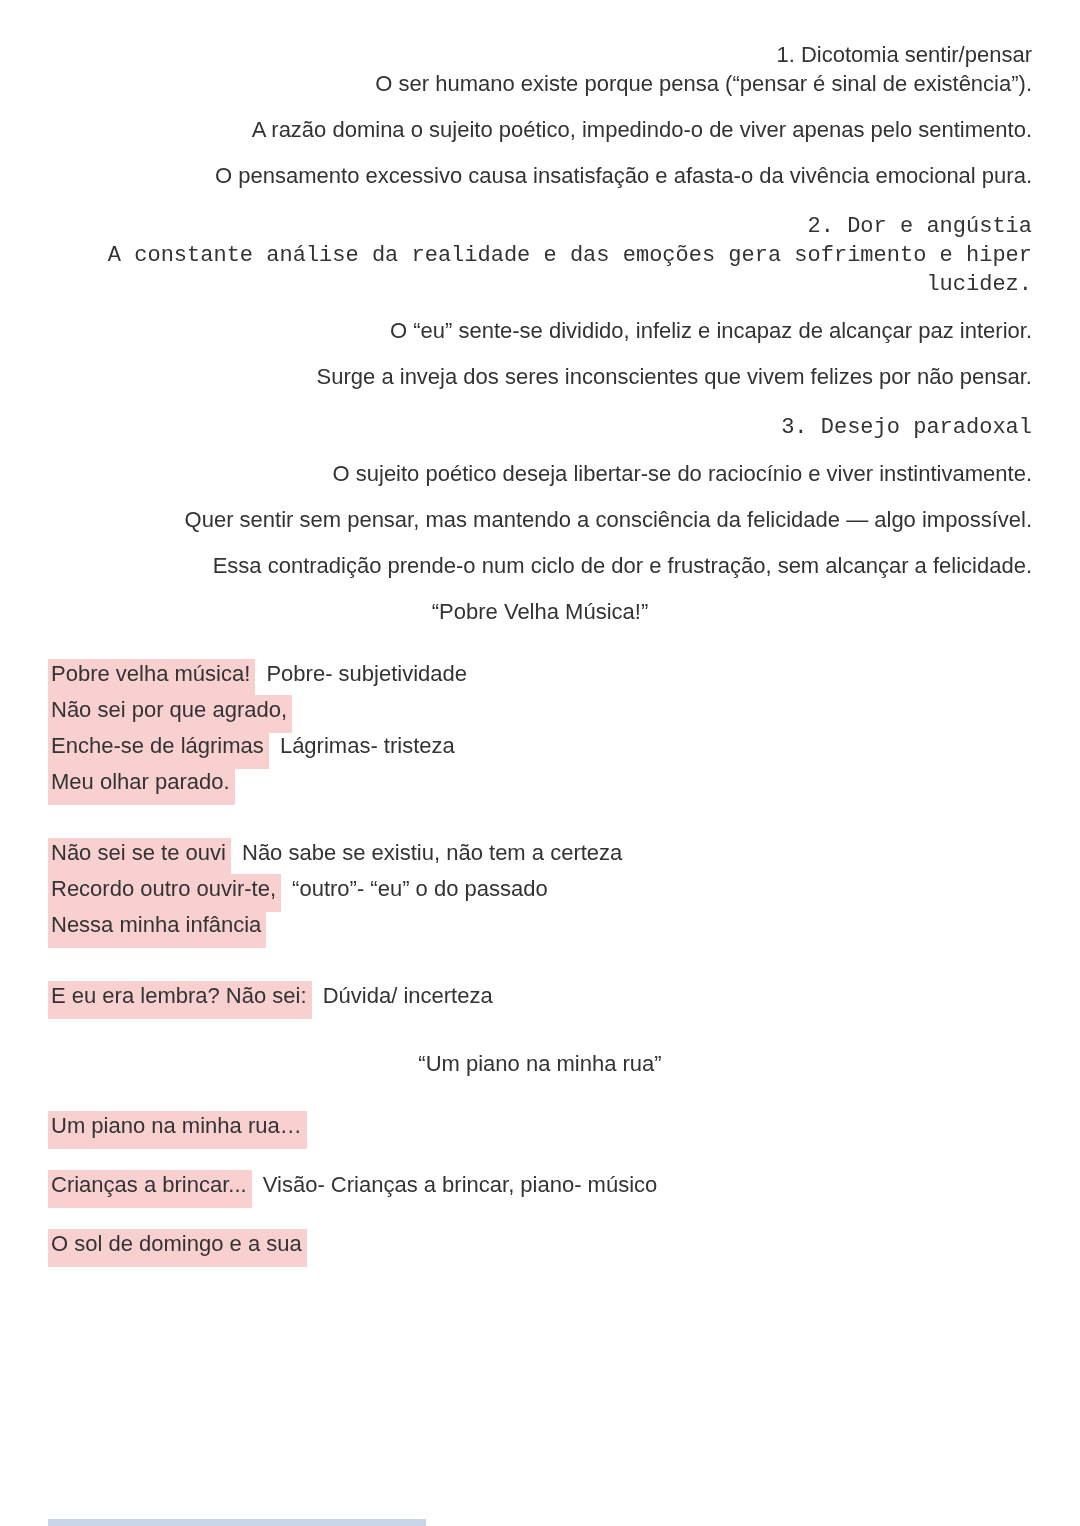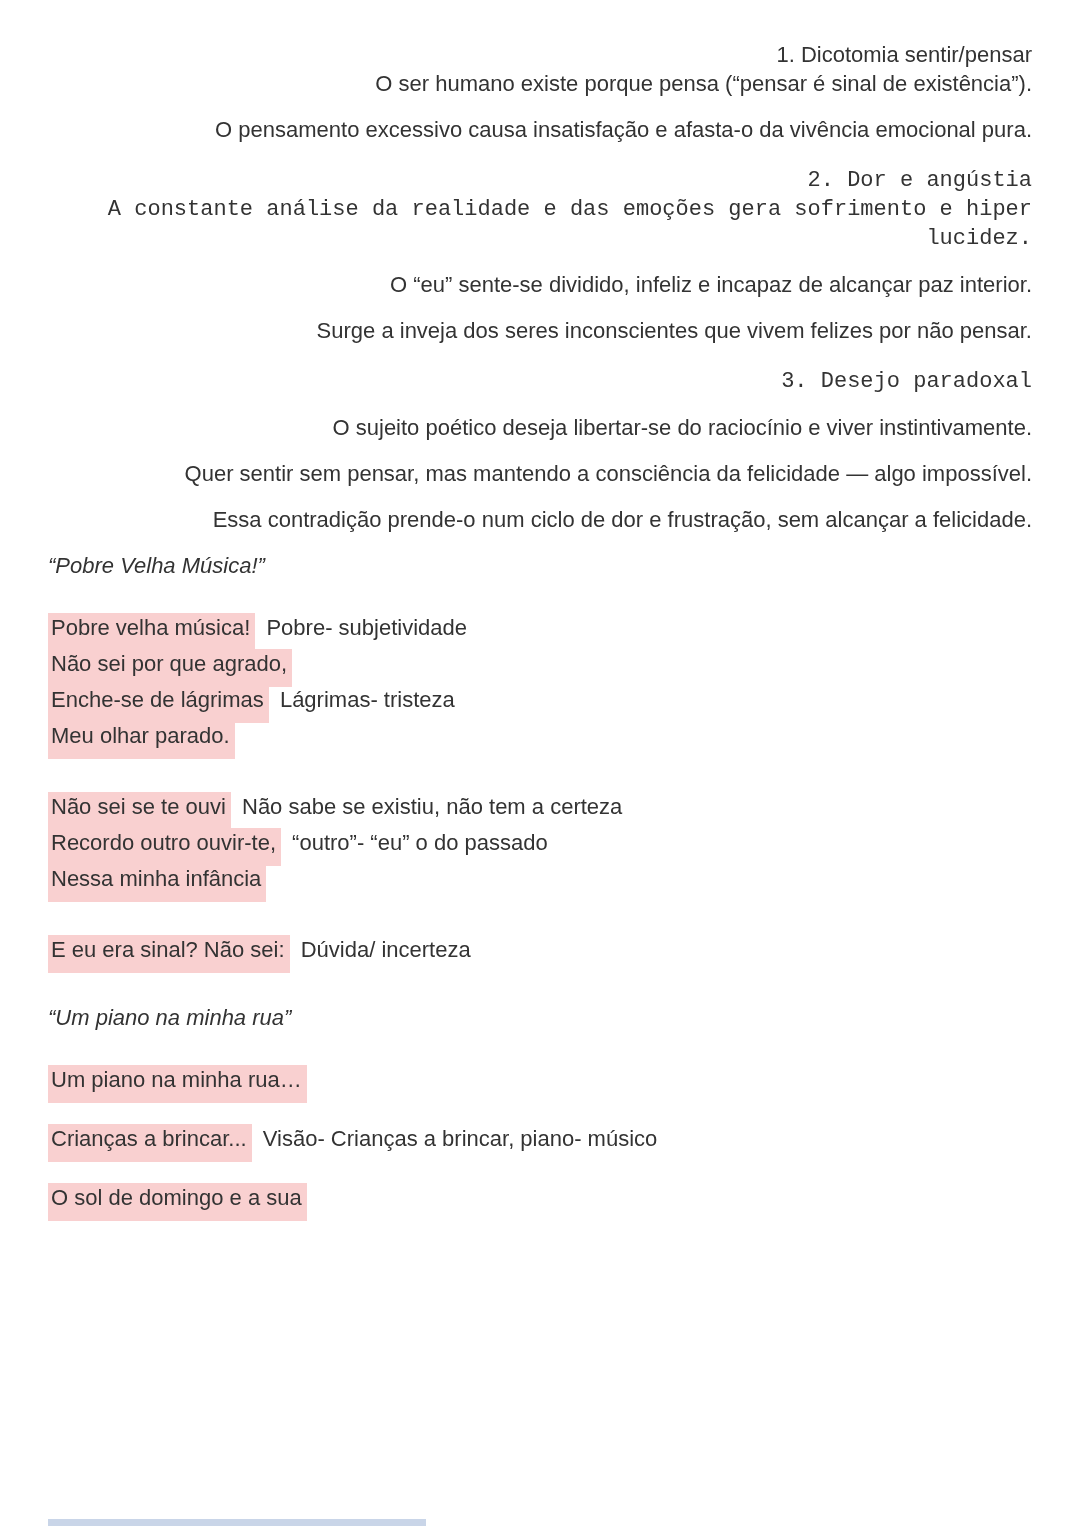--- a/index.html
+++ b/index.html
@@ -17,21 +17,21 @@
     position:relative;
     font-family:"Liberation Sans", sans-serif;
     font-size:22px;
     color:var(--fg);
   }
   .doc{
     padding:40px 48px 0 48px;
   }
   .block{margin:0 0 17px 0;}
   .block.para{line-height:29px;text-align:right;}
-  .block.title{line-height:29px;margin-bottom:30px;font-style:italic;}
+  .block.title{line-height:29px;margin-bottom:30px;text-align:center;}
   .block.stanza{line-height:36px;margin-bottom:35px;}
   .block.pline{line-height:36px;margin-bottom:23px;}
   .block.gap{margin-top:22px;font-family:Liberation Mono, monospace;}
   .line{min-height:1em;}
   .hl{
     background:var(--hl);
     padding:2px 5px 11px 3px;
     margin-right:5px;
   }
   .cutoff{
@@ -43,20 +43,23 @@
     background:var(--cut);
   }
 </style>
 </head>
 <body>
 
 <div class="doc">
     <div class="block para">
       <div class="line"><span class="seg">1. Dicotomia sentir/pensar</span></div>
       <div class="line"><span class="seg">O ser humano existe porque pensa (“pensar é sinal de existência”).</span></div>
+    </div>
+    <div class="block para">
+      <div class="line"><span class="seg">A razão domina o sujeito poético, impedindo-o de viver apenas pelo sentimento.</span></div>
     </div>
     <div class="block para">
       <div class="line"><span class="seg">O pensamento excessivo causa insatisfação e afasta-o da vivência emocional pura.</span></div>
     </div>
     <div class="block para gap">
       <div class="line"><span class="seg">2. Dor e angústia</span></div>
       <div class="line"><span class="seg">A constante análise da realidade e das emoções gera sofrimento e hiper lucidez.</span></div>
     </div>
     <div class="block para">
       <div class="line"><span class="seg">O “eu” sente-se dividido, infeliz e incapaz de alcançar paz interior.</span></div>
@@ -84,21 +87,21 @@
       <div class="line"><span class="hl">Não sei por que agrado,</span></div>
       <div class="line"><span class="hl">Enche-se de lágrimas</span><span class="seg"> Lágrimas- tristeza</span></div>
       <div class="line"><span class="hl">Meu olhar parado.</span></div>
     </div>
     <div class="block stanza">
       <div class="line"><span class="hl">Não sei se te ouvi</span><span class="seg"> Não sabe se existiu, não tem a certeza</span></div>
       <div class="line"><span class="hl">Recordo outro ouvir-te,</span><span class="seg"> “outro”- “eu” o do passado</span></div>
       <div class="line"><span class="hl">Nessa minha infância</span></div>
     </div>
     <div class="block stanza">
-      <div class="line"><span class="hl">E eu era sinal? Não sei:</span><span class="seg"> Dúvida/ incerteza</span></div>
+      <div class="line"><span class="hl">E eu era lembra? Não sei:</span><span class="seg"> Dúvida/ incerteza</span></div>
     </div>
     <div class="block title">
       <div class="line"><span class="seg">“Um piano na minha rua”</span></div>
     </div>
     <div class="block pline">
       <div class="line"><span class="hl">Um piano na minha rua…</span></div>
     </div>
     <div class="block pline">
       <div class="line"><span class="hl">Crianças a brincar...</span><span class="seg"> Visão- Crianças a brincar, piano- músico</span></div>
     </div>

